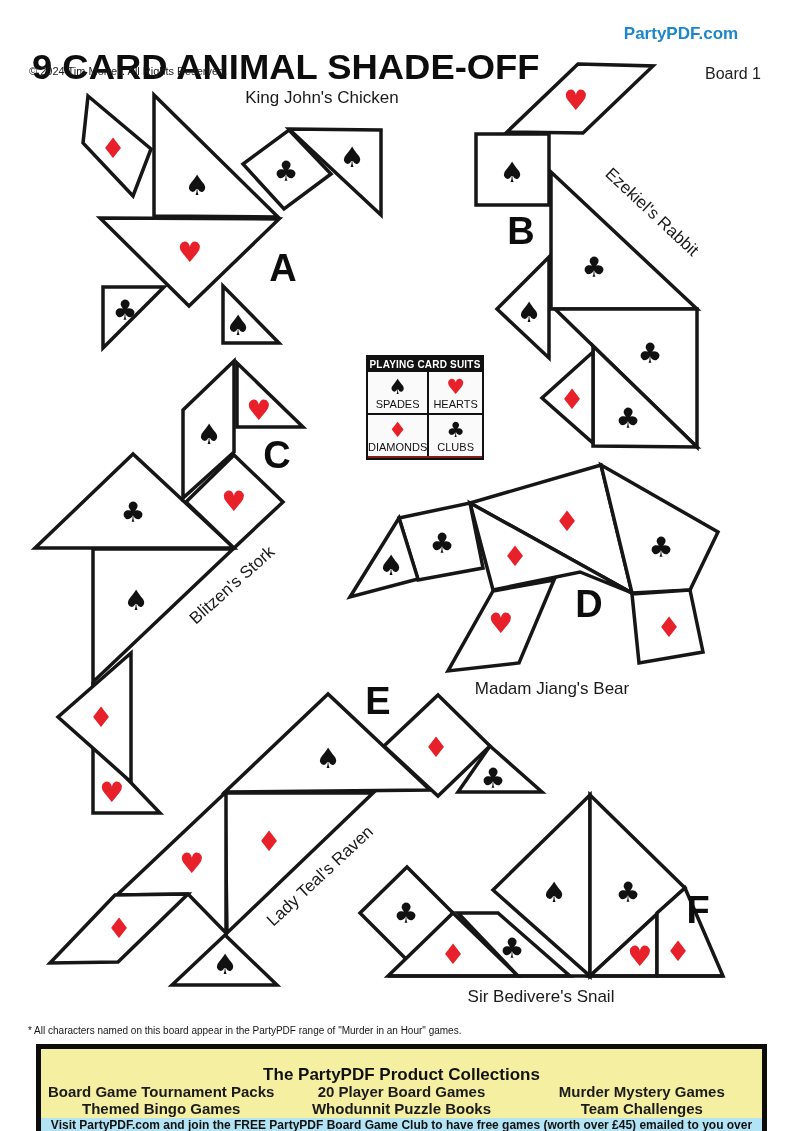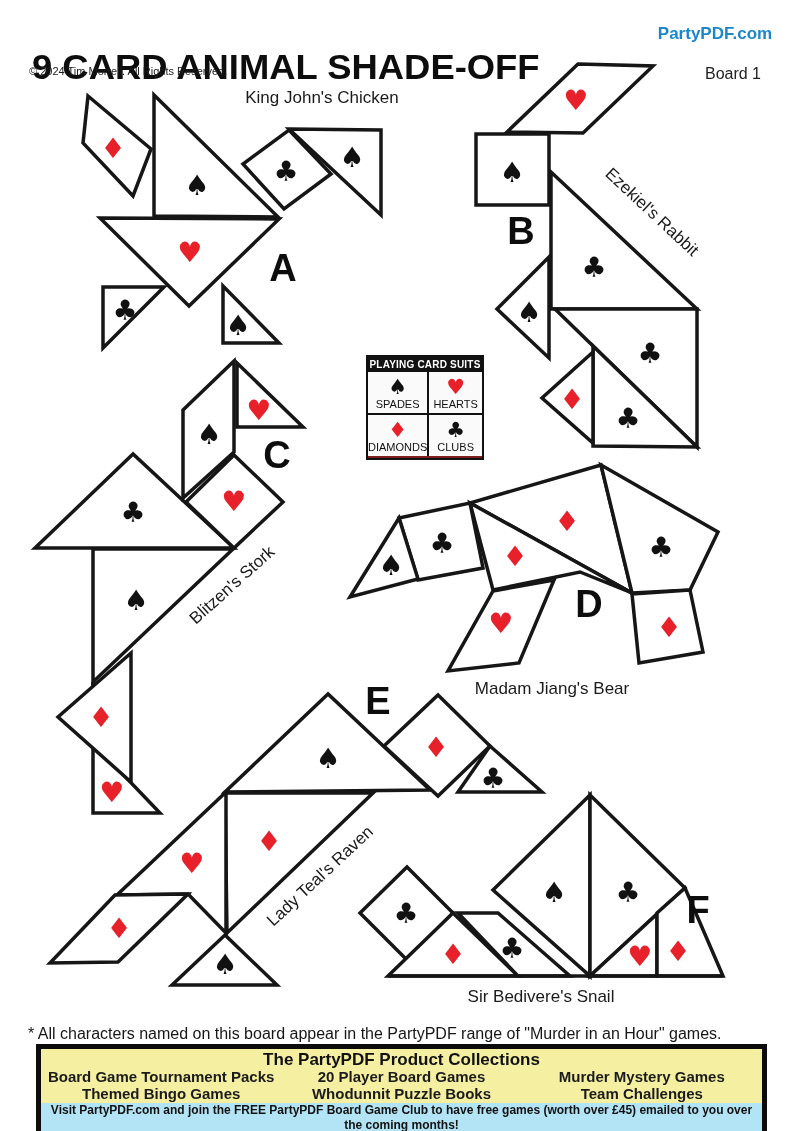--- a/index.html
+++ b/index.html
@@ -2,43 +2,43 @@
 <html style="--suit-red: #e8202a; --suit-black: #111111; --brand-blue: #1b87c9; --banner-yellow: #f4efa1; --banner-cyan: #b3e4f5;"><head>
 <meta charset="utf-8">
 <style>
   html,body{margin:0;padding:0;background:#888;}
   .page{position:relative;width:800px;height:1131px;background:#ffffff;margin:0 auto;overflow:hidden;
         font-family:"Liberation Sans",sans-serif;}
   .abs{position:absolute;}
   .title{left:32px;top:24px;font-size:35px;font-weight:900;letter-spacing:0px;color:#0d0d0d;
          font-family:"Liberation Sans",sans-serif;white-space:nowrap;transform:scaleX(1.04);transform-origin:left;}
   .copyright{left:29px;top:65px;font-size:11px;color:#1c1c1c;}
-  .site{left:648px;top:24px;width:134px;text-align:center;font-size:17px;font-weight:bold;
+  .site{left:614px;top:24px;width:134px;text-align:center;font-size:17px;font-weight:bold;
         color:var(--brand-blue,#1b87c9);text-decoration:none;cursor:pointer;}
   .board{left:703px;top:65px;width:60px;text-align:center;font-size:16px;color:#222;}
   svg text{font-family:"DejaVu Sans",sans-serif;}
   .pc{fill:#ffffff;stroke:#161616;stroke-width:3.5;stroke-linejoin:miter;}
   .ln{stroke:#161616;stroke-width:3.5;}
   .suit{font-size:28px;text-anchor:middle;fill:var(--suit-black,#111);}
   .suit.red{fill:var(--suit-red,#e8202a);}
   .letter{font-size:38px;font-weight:900;text-anchor:middle;fill:#0d0d0d;font-family:"Liberation Sans",sans-serif;}
   .aname{font-size:17px;text-anchor:middle;fill:#1a1a1a;font-family:"Liberation Sans",sans-serif;}
   
   .legend{left:366px;top:355px;width:114px;height:101px;background:#7f1d1d;border:2px solid #111;}
   .legend-title{height:15px;line-height:15px;background:#111;color:#fff;font-size:10px;font-weight:bold;
                 text-align:center;letter-spacing:.2px;}
   .legend-grid{display:grid;grid-template-columns:1fr 1fr;grid-template-rows:1fr 1fr;gap:2px;height:84px;background:#111;}
   .lcell{background:#fafafa;display:flex;flex-direction:column;align-items:center;justify-content:center;}
   .lsym{font-size:21px;line-height:22px;font-family:"DejaVu Sans",sans-serif;color:#111;}
   .lsym.red{color:var(--suit-red,#e8202a);}
   .llbl{font-size:11px;font-weight:normal;color:#111;margin-top:0px;}
   
-  .footnote{left:28px;top:1025px;font-size:16px;color:#161616;}
+  .footnote{left:28px;top:1025px;font-size:10px;color:#161616;}
   .collections{left:36px;top:1044px;width:721px;border:5px solid #0c0c0c;background:var(--banner-yellow,#f4efa1);}
-  .col-title{font-size:17px;font-weight:bold;text-align:center;line-height:19px;padding-top:1px;color:#111;}
+  .col-title{font-size:17px;font-weight:bold;text-align:center;line-height:19px;padding-top:16px;color:#111;}
   .col-row{display:flex;line-height:16.5px;}
   .col-row span{flex:1;text-align:center;font-size:15px;font-weight:bold;color:#1b1b1b;}
   .club-banner{margin-top:1px;background:var(--banner-cyan,#b3e4f5);font-size:12px;font-weight:bold;
                text-align:center;line-height:15px;color:#111;}
 </style>
 </head>
 <body>
 
 <div class="page">
 

